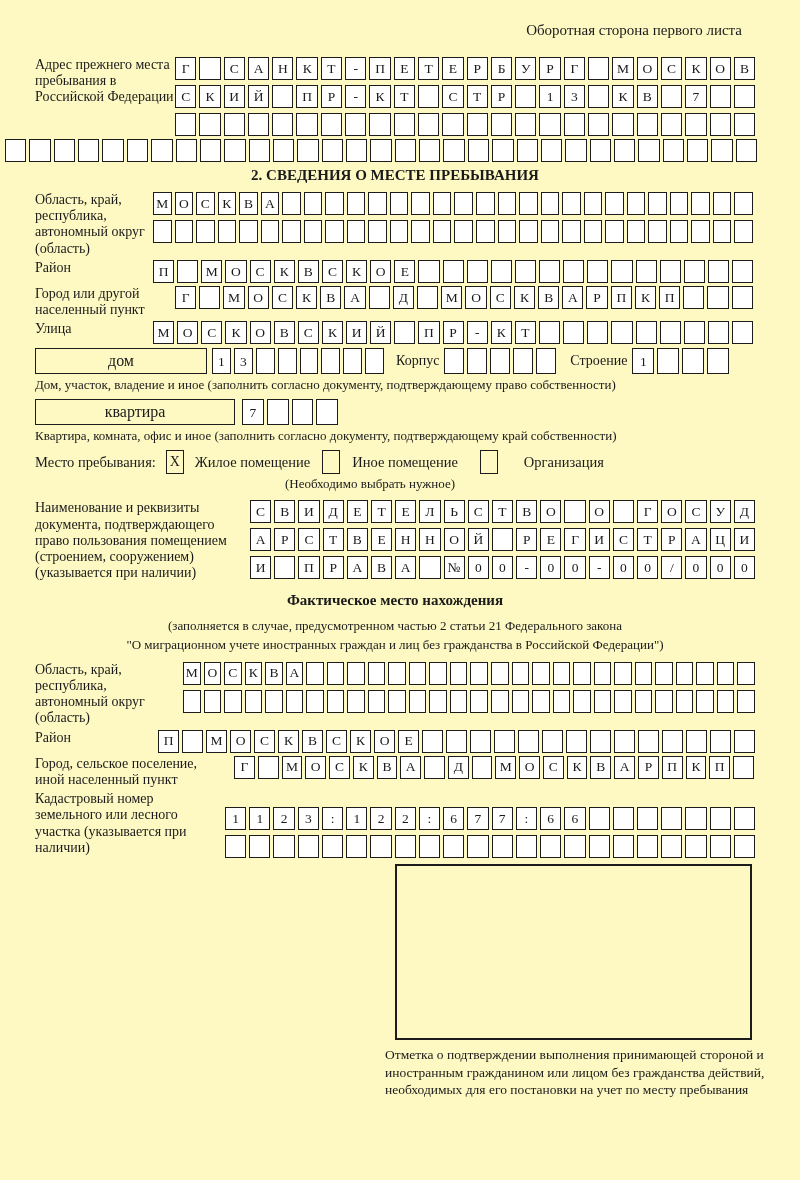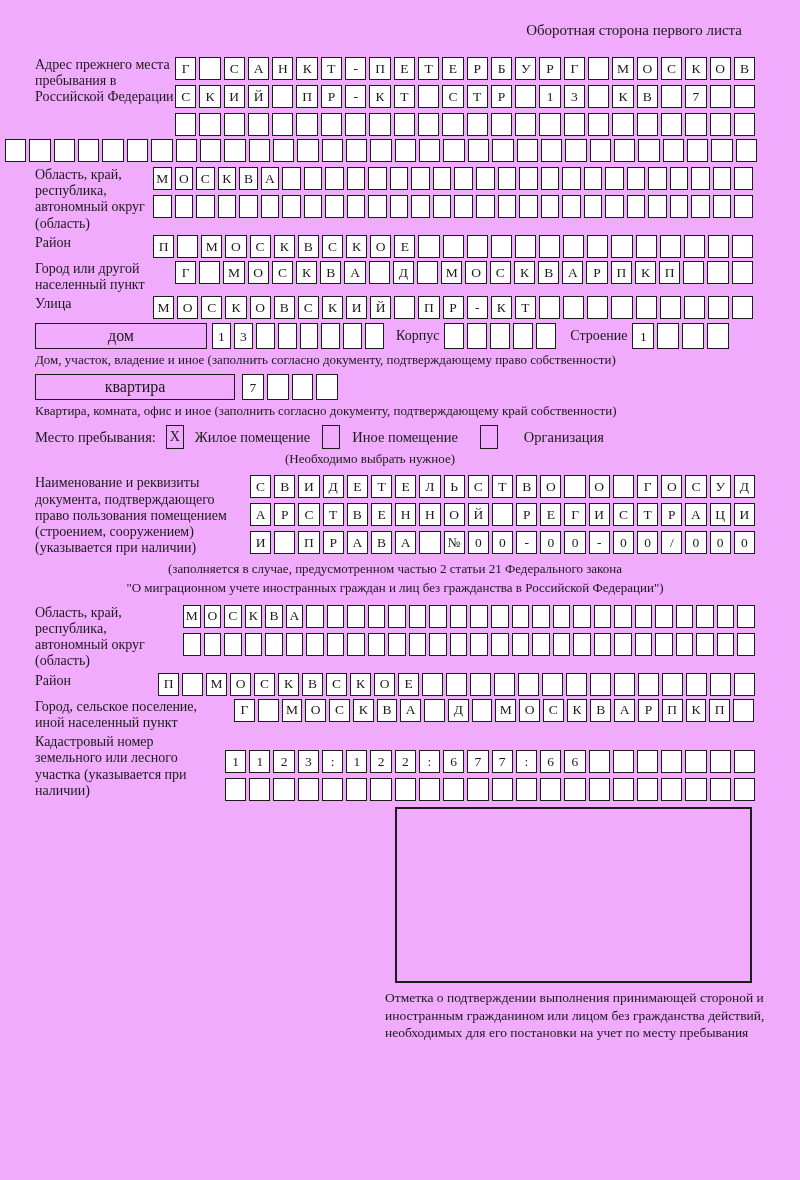--- a/index.html
+++ b/index.html
@@ -1,19 +1,19 @@
 <!DOCTYPE html>
 <html><head>
 <meta charset="utf-8">
 <style>
   html,body{margin:0;padding:0;background:#fff;}
   .page{
     position:relative;
     width:800px;height:1180px;
-    background:#f0abfc;
+    background:#fef9c3;
     color:#1a1a1a;
     font-family:"Liberation Serif","DejaVu Serif",serif;
     box-sizing:border-box;
     padding:22px 0 0 35px;
     overflow:hidden;
   }
   .header-note{
     text-align:right;
     padding-right:58px;
     font-size:15px;
@@ -181,20 +181,21 @@
       <span class="cell"></span>
       <span class="cell"></span>
       <span class="cell"></span>
       <span class="cell"></span>
       <span class="cell"></span>
       <span class="cell"></span>
       <span class="cell"></span>
       <span class="cell"></span>
     </div>
 
+  <div class="sect-title">2. СВЕДЕНИЯ О МЕСТЕ ПРЕБЫВАНИЯ</div>
 
   <div class="line">
     <div class="label w118">Область, край, республика, автономный округ (область)</div>
     <div class="rows">
       <div class="cellrow w600">
           <span class="cell">М</span>
           <span class="cell">О</span>
           <span class="cell">С</span>
           <span class="cell">К</span>
           <span class="cell">В</span>
@@ -467,20 +468,21 @@
           <span class="cell">0</span>
           <span class="cell">0</span>
           <span class="cell">/</span>
           <span class="cell">0</span>
           <span class="cell">0</span>
           <span class="cell">0</span>
         </div>
     </div>
   </div>
 
+  <div class="sect-title" style="margin-top:10px">Фактическое место нахождения</div>
   <div class="factnote">(заполняется в случае, предусмотренном частью 2 статьи 21 Федерального закона</div>
   <div class="factnote" style="margin-bottom:8px">"О миграционном учете иностранных граждан и лиц без гражданства в Российской Федерации")</div>
 
   <div class="line">
     <div class="label w118">Область, край, республика, автономный округ (область)</div>
     <div class="rows ml30">
       <div class="cellrow w572">
           <span class="cell">М</span>
           <span class="cell">О</span>
           <span class="cell">С</span>

